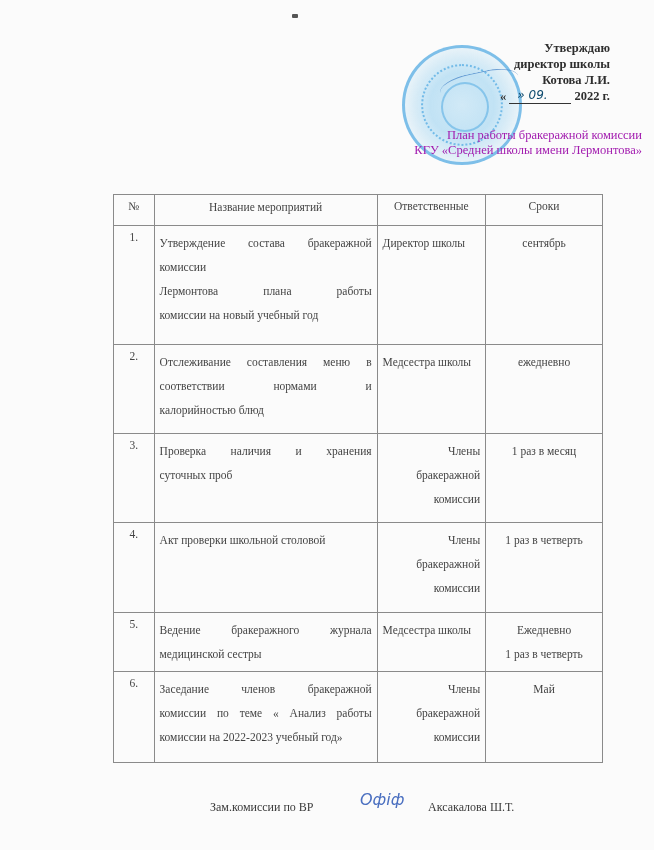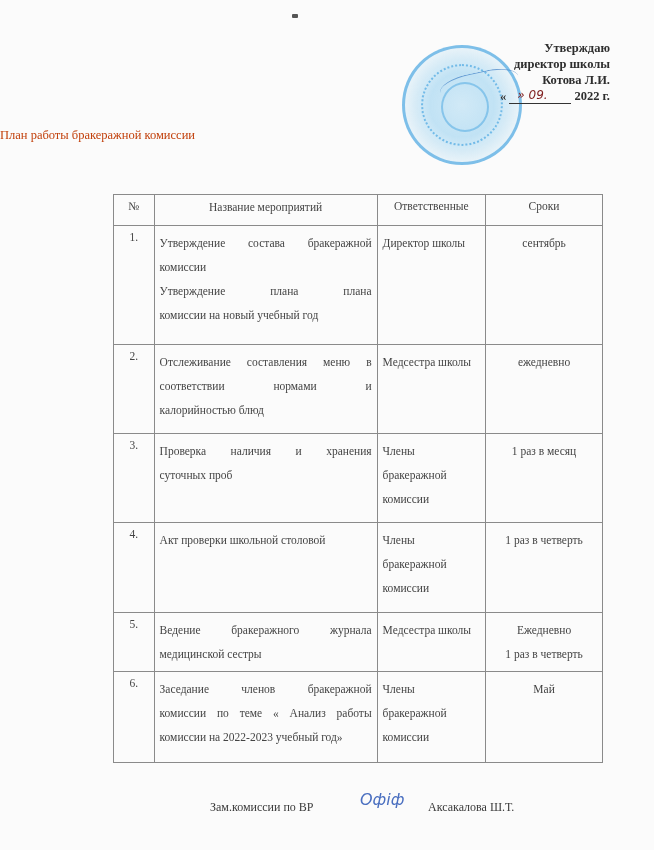--- a/index.html
+++ b/index.html
@@ -4,40 +4,40 @@
 <style>
   html, body { margin:0; padding:0; }
   body {
     width:654px; height:850px; background:#fbfbfb; position:relative; overflow:hidden;
     font-family:"Liberation Serif","DejaVu Serif",serif; color:#3a3a3a;
   }
   .mark { position:absolute; left:292px; top:14px; width:6px; height:4px; background:#555; border-radius:1px; }
   .approve { position:absolute; right:44px; top:40px; text-align:right; font-weight:bold; font-size:12.5px; line-height:16px; color:#2e2e2e; }
   .approve .date-line { display:inline-block; }
   .approve .date-line .blank { display:inline-block; border-bottom:1px solid #333; width:62px; height:12px; vertical-align:bottom; position:relative; }
-  .approve .date-line .blank span { position:absolute; left:8px; bottom:0; font-family:"DejaVu Sans",sans-serif; font-style:italic; font-weight:normal; color:#7f1d1d; font-size:12px; }
+  .approve .date-line .blank span { position:absolute; left:8px; bottom:0; font-family:"DejaVu Sans",sans-serif; font-style:italic; font-weight:normal; color:#0c4a6e; font-size:12px; }
   .stamp { position:absolute; left:402px; top:45px; width:120px; height:120px; border-radius:50%;
     border:3px solid rgba(40,150,220,0.55); box-sizing:border-box;
     background:radial-gradient(circle, rgba(60,170,230,0.22) 0%, rgba(60,170,230,0.30) 40%, rgba(60,170,230,0.10) 70%, rgba(60,170,230,0.25) 100%); }
   .stamp::before { content:""; position:absolute; left:16px; top:16px; right:16px; bottom:16px; border-radius:50%; border:2px dotted rgba(40,150,220,0.55); }
   .stamp::after { content:""; position:absolute; left:36px; top:34px; width:44px; height:46px; border-radius:50%; border:2px solid rgba(40,150,220,0.4); }
   .sig-top { position:absolute; left:440px; top:72px; width:80px; height:30px; border-top:1.5px solid rgba(40,110,190,0.6); transform:rotate(-12deg); border-radius:40%; }
-  .title { position:absolute; left:0; width:642px; top:128px; text-align:left; font-size:12.5px; line-height:15px; color:#c2410c; }
+  .title { position:absolute; left:0; width:642px; top:128px; text-align:right; font-size:12.5px; line-height:15px; color:#a21caf; }
   table.plan { position:absolute; left:113px; top:194px; width:490px; border-collapse:collapse; font-size:11.5px; color:#444; }
   table.plan td, table.plan th { border:1px solid #8a8a8a; vertical-align:top; padding:5px 5px; font-weight:normal; }
   table.plan th { height:20px; text-align:center; }
   .c-num { width:30px; text-align:center; }
   .c-name { width:215px; text-align:justify; line-height:24px;margin-top:48px; }
   .c-resp { width:98px; }
   .c-term { width:107px; text-align:center; }
   td.c-resp { line-height:24px; }
   td.c-term { line-height:24px; }
   .line { display:block; text-align:justify; text-align-last:justify; }
   .line.last { text-align-last:left; }
-  .resp-center { text-align:left; }
+  .resp-center { text-align:right; }
   .resp-left { text-align:left; }
   .footer { position:absolute; top:800px; left:210px; width:380px; font-size:12px; color:#3a3a3a; }
   .footer .role { position:absolute; left:0; top:0; }
   .footer .sig { position:absolute; left:122px; top:-10px; font-family:"DejaVu Sans",sans-serif; font-style:italic; color:#4a6fc0; font-size:16px;margin-left:28px; }
   .footer .nm { position:absolute; left:218px; top:0; }
 </style>
 </head>
 <body>
 
 <div class="mark"></div>
@@ -51,39 +51,40 @@
   <div>Котова Л.И.</div>
   <div class="date-line">
     <span>«</span>
     <span class="blank"><span>   »  09.</span></span>
     <span>2022 г.</span>
   </div>
 </div>
 
 <div class="title">
   <div>План работы бракеражной комиссии</div>
+  <div>КГУ «Средней школы имени Лермонтова»</div>
 </div>
 
 <table class="plan">
   <thead>
     <tr>
       <th class="c-num">№</th>
       <th class="c-name" style="line-height:14px;text-align:center">Название мероприятий</th>
       <th class="c-resp">Ответственные</th>
       <th class="c-term">Сроки</th>
     </tr>
   </thead>
   <tbody>
 
     <tr style="height:119px">
       <td class="c-num">1.</td>
       <td class="c-name">
         <span class="line">Утверждение состава бракеражной</span>
         <span class="line last">комиссии</span>
-        <span class="line">Утверждение плана плана</span>
+        <span class="line">Лермонтова плана работы</span>
         <span class="line last">комиссии на новый учебный год</span>
       </td>
       <td class="c-resp resp-left">
         <span class="line last">Директор школы</span>
       </td>
       <td class="c-term">
         <div>сентябрь</div>
       </td>
     </tr>
 

